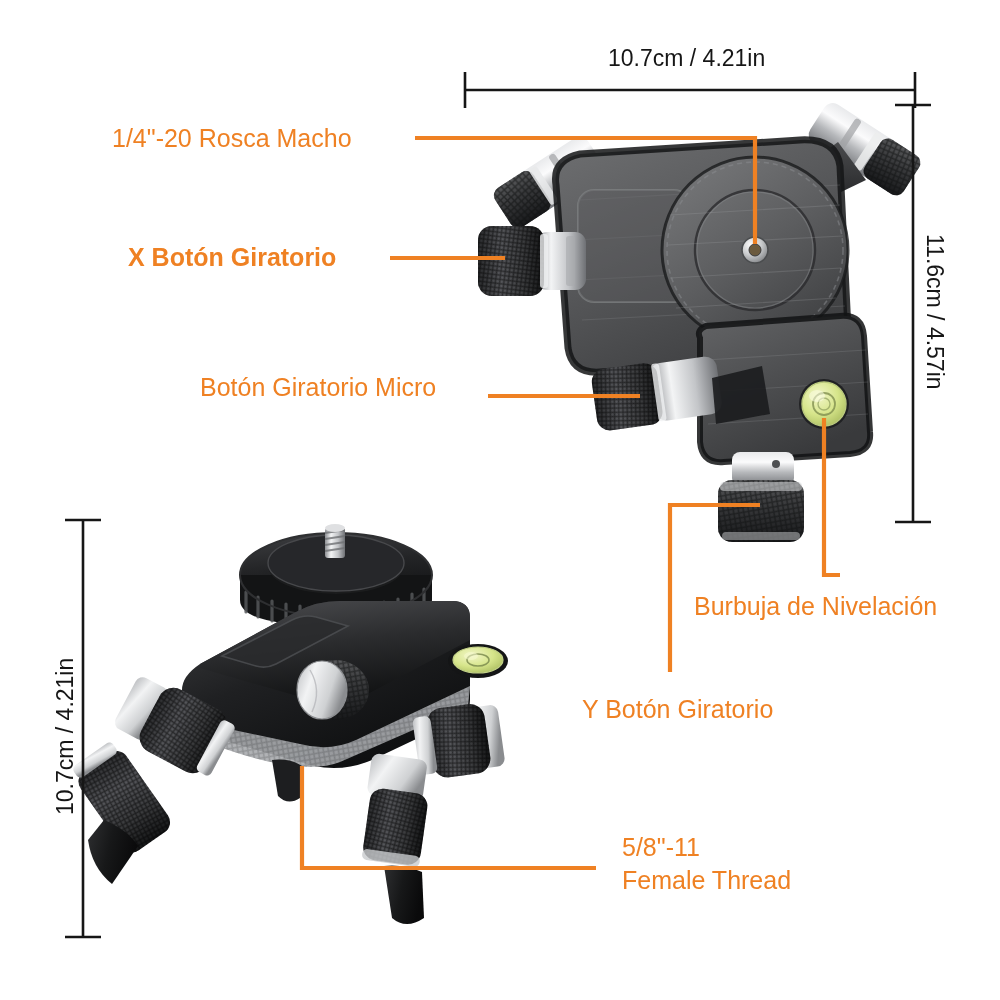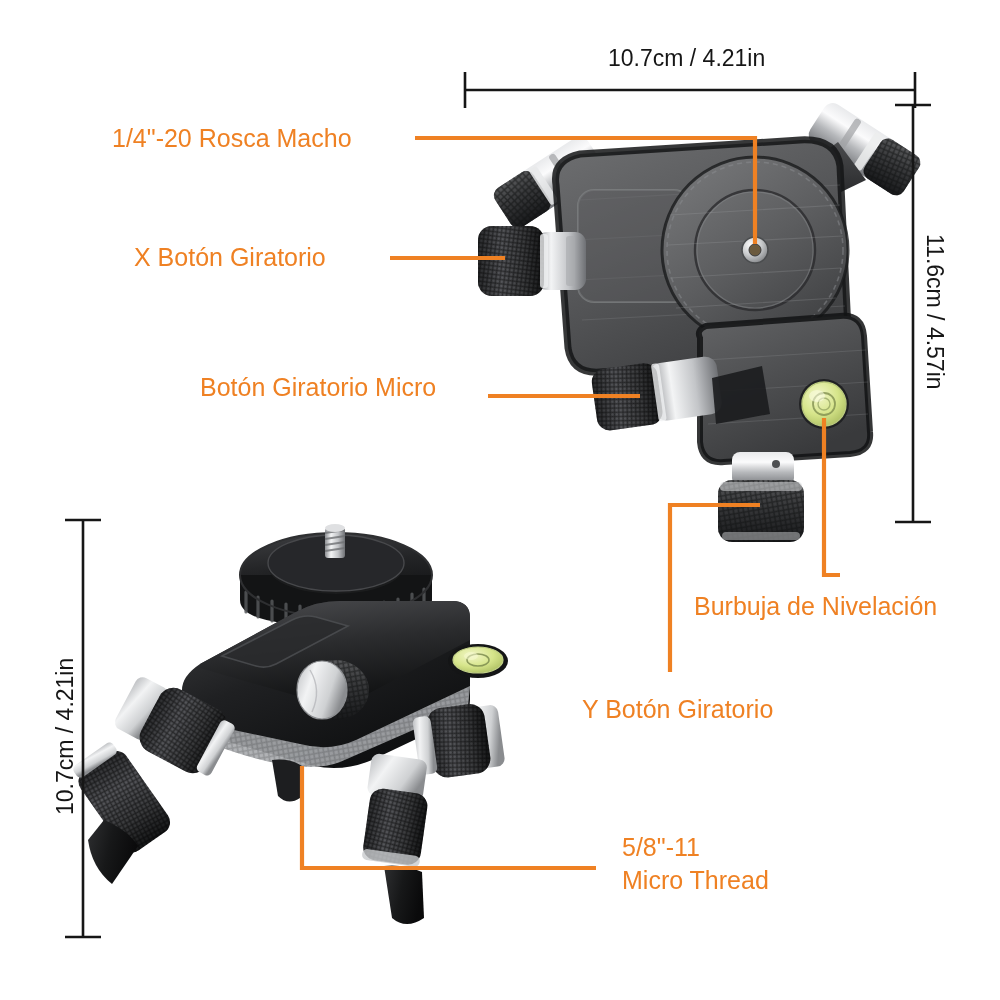--- a/index.html
+++ b/index.html
@@ -300,25 +300,25 @@
   </svg>
 
   <div class="dim" style="left:608px; top:45px;">10.7cm / 4.21in</div>
 
   <div class="dim vr" style="left:948px; top:234px; transform:rotate(90deg);">11.6cm / 4.57in</div>
 
   <div class="dim vr" style="left:52px; top:815px; transform:rotate(-90deg);">10.7cm / 4.21in</div>
 
   <div class="lbl" style="left:112px; top:124px;">1/4"-20 Rosca Macho</div>
 
-  <div class="lbl" style="left:134px; top:243px;">X Botón Giratorio</div>
+  <div class="lbl" style="left:128px; top:243px;font-weight:bold;">X Botón Giratorio</div>
 
   <div class="lbl" style="left:200px; top:373px;text-align:right;">Botón Giratorio Micro</div>
 
   <div class="lbl" style="left:582px; top:695px;">Y Botón Giratorio</div>
 
   <div class="lbl" style="left:694px; top:592px;">Burbuja de Nivelación</div>
 
   <div class="lbl" style="left:622px; top:833px;">5/8"-11</div>
 
-  <div class="lbl" style="left:622px; top:866px;">Micro Thread</div>
+  <div class="lbl" style="left:622px; top:866px;">Female Thread</div>
 
 </div>
 
 </body></html>

